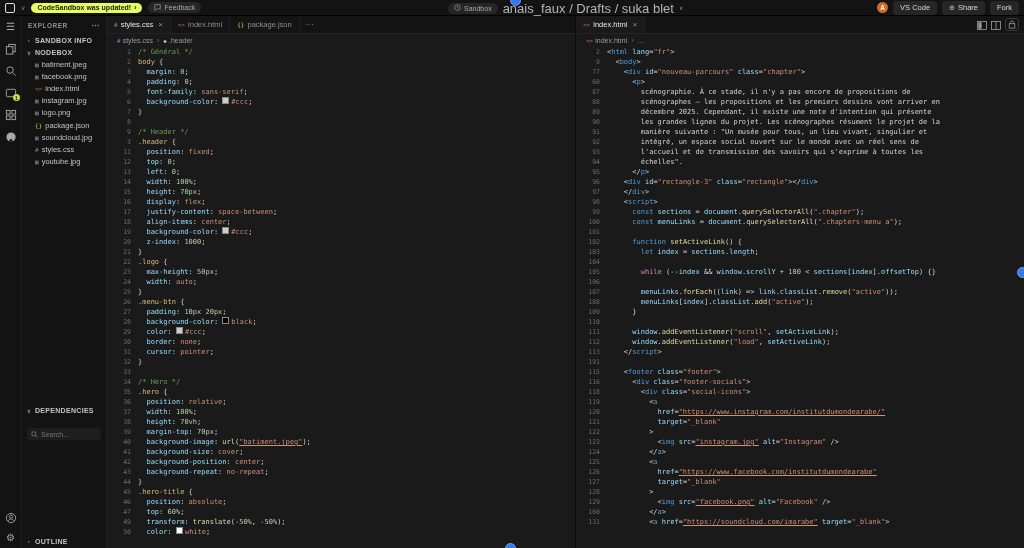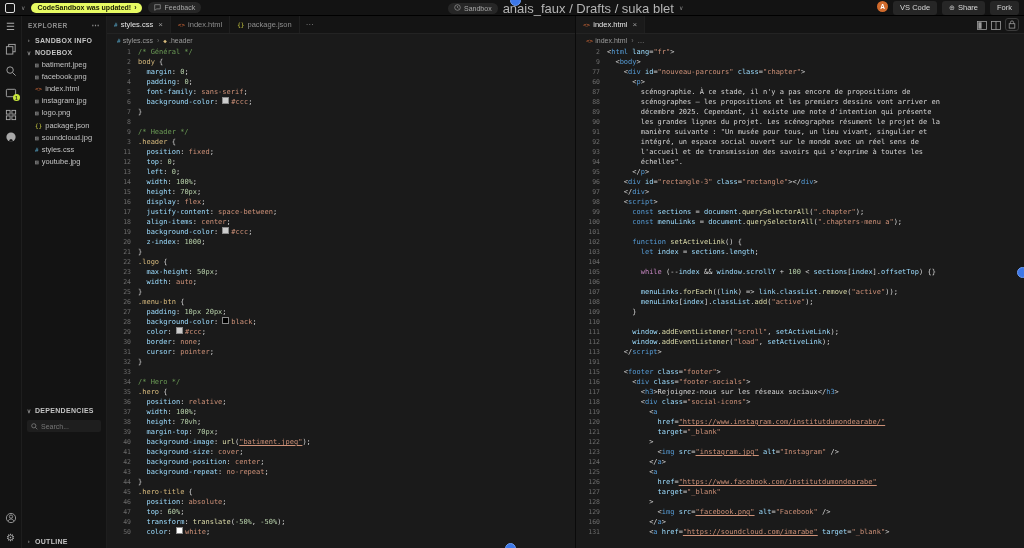--- a/index.html
+++ b/index.html
@@ -9,21 +9,21 @@
   .topbar{position:absolute;left:0;top:0;right:0;height:16px;background:#131313;border-bottom:1px solid #000;
           display:flex;align-items:center;padding:0 5px;gap:6px;z-index:5;box-sizing:border-box;}
   .logo-box{width:8px;height:8px;border:1px solid #dedede;border-radius:2px;flex:none;}
   .caret{color:#8a8a8a;font-size:6px;line-height:1;}
   .pill-yellow{background:#e7fb63;color:#1a1c06;font-size:7px;font-weight:700;padding:1.5px 6px;border-radius:8px;
                display:flex;align-items:center;gap:3px;white-space:nowrap;}
   .pill-dark{background:#262626;color:#a8a8a8;font-size:7px;padding:1.5px 6px;border-radius:8px;
              display:flex;align-items:center;gap:3px;white-space:nowrap;}
   .topbar-center{position:absolute;left:448px;top:0;height:16px;display:flex;align-items:center;gap:5px;}
   .tb-path{color:#b5b5b5;font-size:13px;white-space:nowrap;}
-  .tb-right{margin-left:auto;display:flex;gap:5px;}
+  .tb-right{margin-left:auto;display:flex;align-items:center;gap:5px;}
   .avatar{width:11px;height:11px;border-radius:50%;background:#d06a2c;color:#fff;font-size:6.5px;font-weight:700;
           display:flex;align-items:center;justify-content:center;flex:none;}
   .btn{background:#262626;color:#d8d8d8;font-size:7.5px;padding:2.5px 7px;border-radius:3px;
        display:flex;align-items:center;gap:3px;white-space:nowrap;}
   .globe{font-size:7px;color:#bdbdbd;}
   
   .activitybar{position:absolute;top:16px;bottom:0;left:0;width:22px;background:#131313;border-right:1px solid #1e1e1e;
                display:flex;flex-direction:column;align-items:center;padding:4px 0 4px;gap:9px;box-sizing:border-box;}
   .ab-icon{width:13px;height:13px;display:flex;align-items:center;justify-content:center;color:#b0b0b0;position:relative;flex:none;}
   .badge{position:absolute;right:-3px;bottom:-2px;width:7px;height:7px;border-radius:50%;background:#c6e43c;color:#222;
@@ -33,21 +33,21 @@
   
   .sidebar{position:absolute;top:16px;bottom:0;left:22px;width:85px;background:#131313;border-right:1px solid #1e1e1e;box-sizing:border-box;}
   .sb-header{display:flex;justify-content:space-between;align-items:center;padding:6px 6px 5px;color:#8f8f8f;
              font-size:6.5px;letter-spacing:.5px;font-weight:700;}
   .sb-more{color:#8f8f8f;font-size:8px;line-height:0;}
   .sb-section{display:flex;align-items:center;gap:3px;padding:2.5px 4px;color:#c4c4c4;font-size:7px;font-weight:700;letter-spacing:.3px;}
   .sb-chev{color:#8a8a8a;font-size:6px;width:6px;text-align:center;}
   .file-row{display:flex;align-items:center;gap:3px;padding:1.6px 4px 1.6px 13px;color:#c2c2c2;font-size:7.5px;white-space:nowrap;}
   .ficon{font-size:6px;font-family:"DejaVu Sans Mono",monospace;flex:none;}
   .deps{position:absolute;top:388px;left:0;right:0;}
-  .search-box{margin:4px 5px 0;background:#1e1e1e;border-radius:2px;display:flex;align-items:flex-start;gap:3px;padding:2.5px 4px;}
+  .search-box{margin:12px 5px 0;background:#1e1e1e;border-radius:2px;display:flex;align-items:flex-start;gap:3px;padding:2.5px 4px;}
   .search-box svg{flex:none;}
   .search-box input{background:transparent;border:none;outline:none;color:#bbb;font-size:7px;width:100%;padding:0;
                     font-family:"Liberation Sans",sans-serif;}
   .search-box input::placeholder{color:#777;}
   .outline{position:absolute;bottom:0;left:0;right:0;padding-bottom:1px;}
   
   .editor{position:absolute;top:16px;bottom:0;background:#1a1a1a;overflow:hidden;}
   #editor-left{left:107px;width:468px;}
   #editor-right{left:575px;right:0;border-left:1px solid #0a0a0a;}
   .tabbar{height:17px;background:#141414;display:flex;align-items:stretch;border-bottom:1px solid #232323;}
@@ -635,24 +635,20 @@
       </div>
       <div class="crow">
         <span class="ln">115</span>
         <span class="lc"><span class="tok-w">    &lt;</span><span class="tok-b">footer</span><span class="tok-w"> </span><span class="tok-p">class</span><span class="tok-w">=</span><span class="tok-o">"footer"</span><span class="tok-w">&gt;</span></span>
       </div>
       <div class="crow">
         <span class="ln">116</span>
         <span class="lc"><span class="tok-w">      &lt;</span><span class="tok-b">div</span><span class="tok-w"> </span><span class="tok-p">class</span><span class="tok-w">=</span><span class="tok-o">"footer-socials"</span><span class="tok-w">&gt;</span></span>
       </div>
       <div class="crow">
-        <span class="ln">117</span>
-        <span class="lc"><span class="tok-w">        &lt;</span><span class="tok-b">h3</span><span class="tok-w">&gt;Rejoignez-nous sur les réseaux sociaux&lt;/</span><span class="tok-b">h3</span><span class="tok-w">&gt;</span></span>
-      </div>
-      <div class="crow">
         <span class="ln">118</span>
         <span class="lc"><span class="tok-w">        &lt;</span><span class="tok-b">div</span><span class="tok-w"> </span><span class="tok-p">class</span><span class="tok-w">=</span><span class="tok-o">"social-icons"</span><span class="tok-w">&gt;</span></span>
       </div>
       <div class="crow">
         <span class="ln">119</span>
         <span class="lc"><span class="tok-w">          &lt;</span><span class="tok-b">a</span></span>
       </div>
       <div class="crow">
         <span class="ln">120</span>
         <span class="lc"><span class="tok-w">            </span><span class="tok-p">href</span><span class="tok-w">=</span><span class="tok-u">"https://www.instagram.com/institutdumondearabe/"</span></span>

